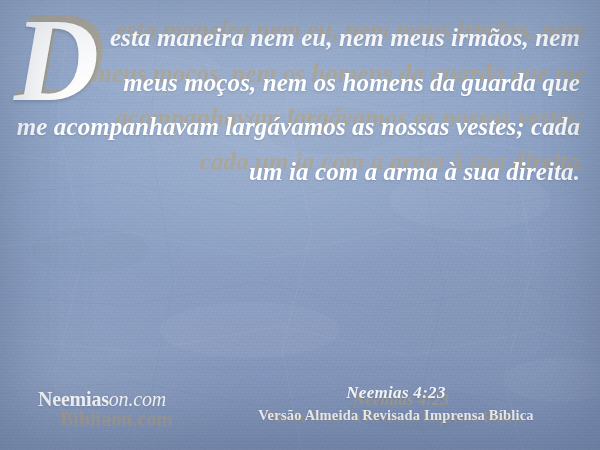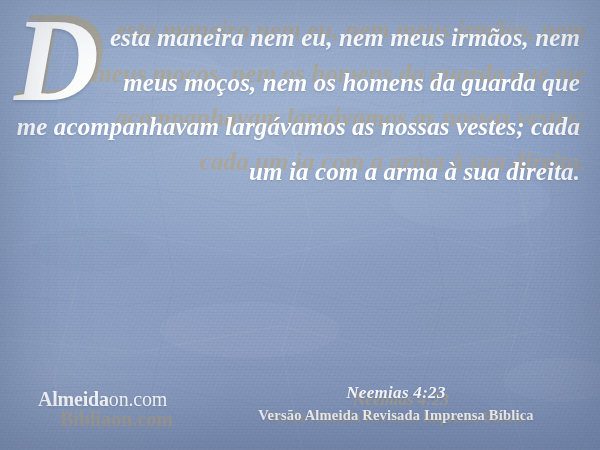--- a/index.html
+++ b/index.html
@@ -75,21 +75,21 @@
   }
 
   
   .footer{position:absolute;left:0;top:382px;width:600px;height:68px;}
   .logo{
     position:absolute;left:38px;top:6px;
     color:#ffffff;font-size:20px;white-space:nowrap;
     text-shadow:0 1px 2px rgba(60,75,100,.25);
   }
   .logo .b1{font-weight:bold;letter-spacing:-.2px;}
-  .logo .b2{font-weight:normal;letter-spacing:-.2px;}
+  .logo .b2{font-weight:normal;letter-spacing:-.2px;font-style:italic;}
 
   .ref-wrap{position:absolute;left:200px;top:0;width:392px;text-align:center;}
   .ref{
     color:#ffffff;font-size:17px;font-weight:bold;font-style:italic;
     letter-spacing:.3px;text-shadow:0 1px 2px rgba(60,75,100,.25);
     line-height:22px;
   }
   .version{
     color:#ffffff;font-size:14.5px;font-weight:bold;
     letter-spacing:.2px;text-shadow:0 1px 2px rgba(60,75,100,.25);
@@ -146,21 +146,21 @@
     <div class="footer-ver">Versão Almeida Revisada Imprensa Bíblica</div>
   </div>
 
   <div class="main-layer">
 
     <div class="verse-text">
       <span class="dropcap">D</span><span>esta maneira nem eu, nem meus irmãos, nem meus moços, nem os homens da guarda que me acompanhavam largávamos as nossas vestes; cada um ia com a arma à sua direita.</span>
     </div>
 
     <div class="footer">
-      <div class="logo"><span class="b1">Almeida</span><span class="b2">on.com</span></div>
+      <div class="logo"><span class="b1">Neemias</span><span class="b2">on.com</span></div>
       <div class="ref-wrap">
         <div class="ref">Neemias 4:23</div>
         <div class="version">Versão Almeida Revisada Imprensa Bíblica</div>
       </div>
     </div>
 
   </div>
 
   <div class="vignette"></div>
 </div>

